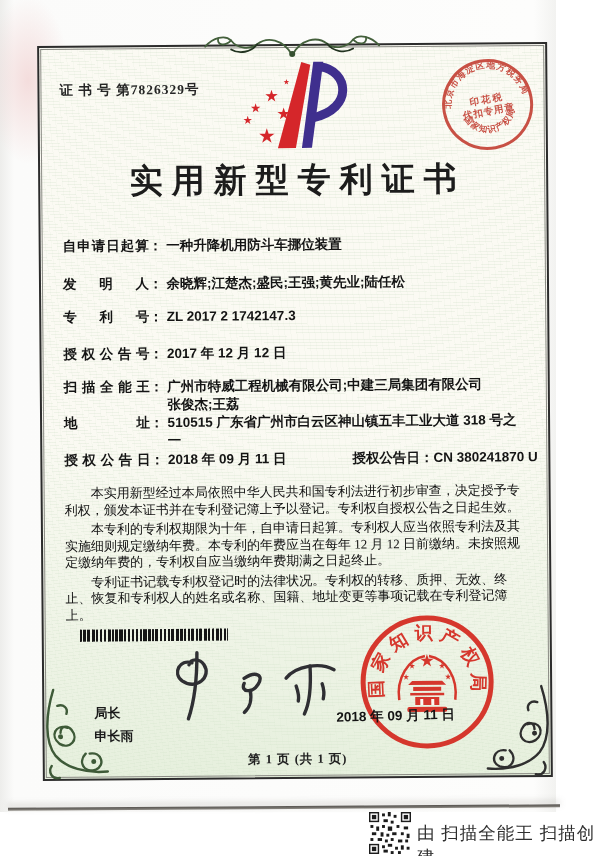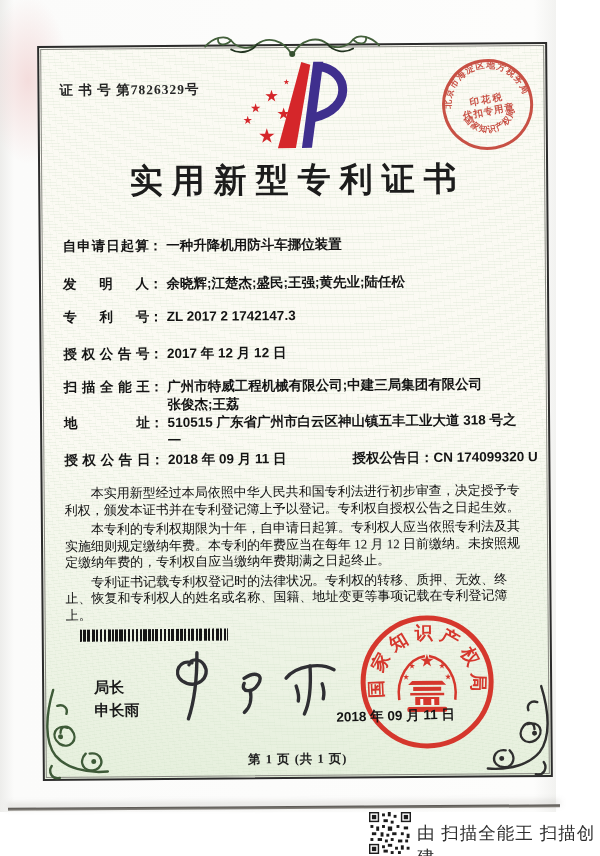--- a/index.html
+++ b/index.html
@@ -50,21 +50,21 @@
   .paras{left:22px;top:438px;width:464px;font-family:"Liberation Serif",serif;
     font-size:13px;line-height:16.5px;color:#101010;}
   .paras p{margin:0 0 3px 0;text-indent:2em;}
   
   .barcode{left:36px;top:582px;width:148px;height:12px;
     background-image:
       repeating-linear-gradient(90deg,#151515 0 2px,transparent 2px 4px),
       repeating-linear-gradient(90deg,#151515 0 1px,transparent 1px 7px),
       repeating-linear-gradient(90deg,transparent 0 3px,#151515 3px 4px,transparent 4px 9px);
   }
-  .director{left:50px;top:628px;font-size:15px;font-weight:bold;color:#1a1a1a;line-height:23px;}
+  .director{left:50px;top:654px;font-size:13px;font-weight:bold;color:#1a1a1a;line-height:23px;}
   .signature{left:118px;top:602px;}
   .seal{left:312px;top:566px;opacity:.92;}
   .seal-date{left:292px;top:662px;font-size:13.5px;font-weight:bold;color:#141414;transform:rotate(-1deg);z-index:5;}
   .page-no{left:0;top:705px;width:100%;text-align:center;font-family:"Liberation Serif",serif;font-size:12.5px;font-weight:bold;color:#222;letter-spacing:1px;}
   .stamp{left:400px;top:12px;transform:rotate(-10deg);opacity:.88;}
   .logo{left:202px;top:10px;}
   .ornament-top{left:50%;top:-17px;transform:translateX(-50%);}
   .flourish-bl{left:-7px;bottom:-5px;}
   .flourish-br{right:-7px;bottom:-5px;transform:scaleX(-1);}
   
@@ -159,21 +159,21 @@
       <span class="fval">
         <span>510515 广东省广州市白云区神山镇五丰工业大道 318 号之</span>
         <span class="l2">一</span>
       </span>
     </div>
     <div class="frow" style="top:404px;">
       <span class="flabel">授权公告日</span>
       <span class="fcolon">：</span>
       <span class="fval">2018 年 09 月 11 日</span>
       <span class="grant-no">
-        <span>授权公告日</span><span>：</span><span>CN 174099320 U</span>
+        <span>授权公告日</span><span>：</span><span>CN 380241870 U</span>
       </span>
     </div>
 
     <div class="abs paras">
       <p>本实用新型经过本局依照中华人民共和国专利法进行初步审查，决定授予专利权，颁发本证书并在专利登记簿上予以登记。专利权自授权公告之日起生效。</p>
       <p>本专利的专利权期限为十年，自申请日起算。专利权人应当依照专利法及其实施细则规定缴纳年费。本专利的年费应当在每年 12 月 12 日前缴纳。未按照规定缴纳年费的，专利权自应当缴纳年费期满之日起终止。</p>
       <p>专利证书记载专利权登记时的法律状况。专利权的转移、质押、无效、终止、恢复和专利权人的姓名或名称、国籍、地址变更等事项记载在专利登记簿上。</p>
     </div>
 
     <div class="abs barcode"></div>

